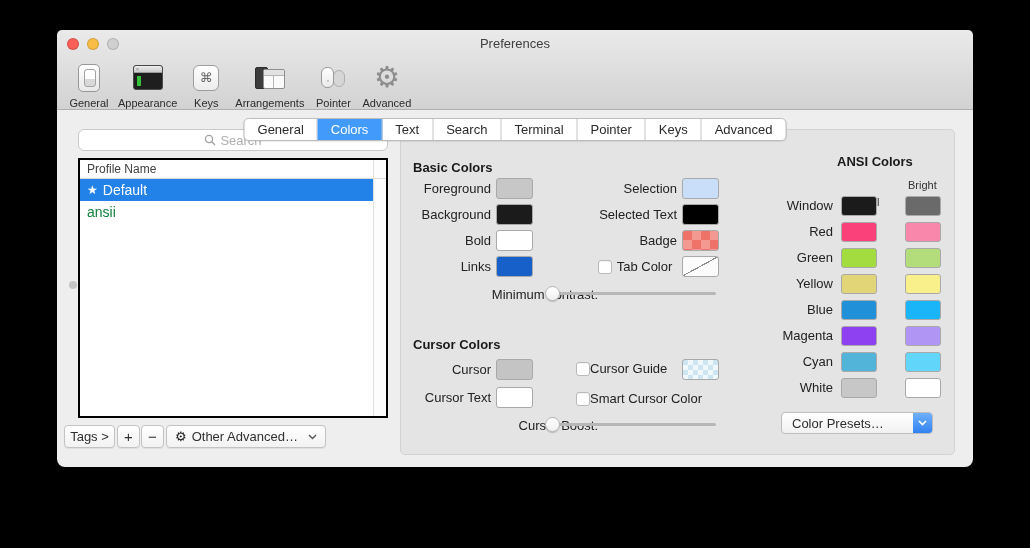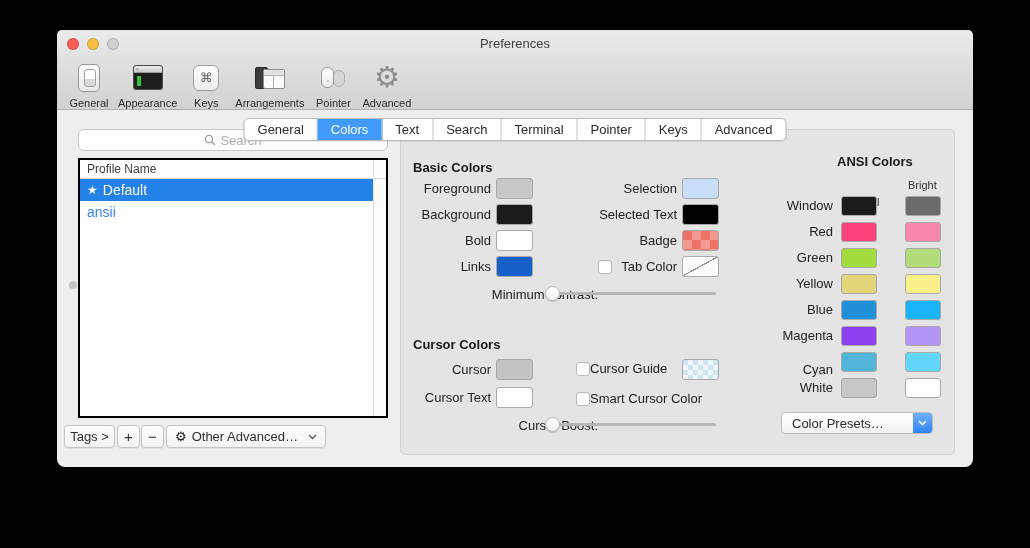--- a/index.html
+++ b/index.html
@@ -65,21 +65,21 @@
     display:flex; align-items:center; justify-content:center; gap:4px; color:#aeaeae;
     font-size:13px; }
   .plist { position:absolute; left:21px; top:128px; width:310px; height:260px;
     background:#ffffff; border:2px solid #000000; }
   .plist-header { height:19px; line-height:19px; font-size:12px; color:#404040;
     padding-left:7px; border-bottom:1px solid #dadada; background:#ffffff; }
   .scrollcol { position:absolute; top:0; right:0; bottom:0; width:13px;
     border-left:1px solid #e2e2e2; background:#fdfdfd; }
   .scrollcol::before { content:""; position:absolute; left:0; top:18px; right:0; height:1px; background:#dadada; }
   .prow-wrap { position:absolute; left:0; right:13px; top:19px; bottom:0; }
-  .prow { height:22px; line-height:22px; font-size:14px; color:#3b82f6; padding-left:7px;
+  .prow { height:22px; line-height:22px; font-size:14px; color:#15803d; padding-left:7px;
     display:flex; align-items:center; gap:5px; }
   .prow.sel { background:#2382e7; color:#ffffff; }
   .star { font-size:12px; }
   .edge-dot { position:absolute; left:12px; top:251px; width:8px; height:8px;
     border-radius:50%; background:#c5c5c5; }
 
   .btn { background:linear-gradient(#ffffff,#f2f2f2); border:1px solid #c3c3c3;
     border-radius:4px; font-size:13px; color:#303030; display:flex; align-items:center;
     justify-content:center; box-shadow:0 1px 0 rgba(0,0,0,0.06); }
   .tags-btn { position:absolute; left:7px; top:395px; width:51px; height:23px; }
@@ -236,21 +236,21 @@
       <div class="clabel" style="left:5px; top:129px; width:85px;">Links</div>
       <div class="swatch" style="left: 95px; top: 126px; background: rgb(23, 96, 201);"></div>
 
       <div class="clabel" style="left:171px; top:51px; width:105px;">Selection</div>
       <div class="swatch" style="left: 281px; top: 48px; background: rgb(200, 222, 249);"></div>
       <div class="clabel" style="left:171px; top:77px; width:105px;">Selected Text</div>
       <div class="swatch" style="left: 281px; top: 74px; background: rgb(0, 0, 0);"></div>
       <div class="clabel" style="left:171px; top:103px; width:105px;">Badge</div>
       <div class="swatch" style="left: 281px; top: 100px; background: repeating-conic-gradient(rgb(244, 153, 146) 0%, rgb(244, 153, 146) 25%, rgb(238, 114, 104) 0%, rgb(238, 114, 104) 50%) 0% 0% / 18px 18px;"></div>
       <div class="checkbox" style="left:197px; top:130px;"></div>
-      <div class="clabel" style="left:211px; top:129px; width:65px; text-align:right;">Tab Color</div>
+      <div class="clabel" style="left:211px; top:129px; width:65px; text-align:center;">Tab Color</div>
       <div class="swatch diag" style="left:281px; top:126px;"></div>
 
       <div class="clabel" style="left:30px; top:157px; width:167px;">Minimum contrast:</div>
       <div class="slider" style="left:145px; top:156px; width:170px;">
         <div class="track"></div>
           <div class="knob"></div>
       </div>
 
       <div class="sec-title" style="left:12px; top:207px;">Cursor Colors</div>
       <div class="clabel" style="left:5px; top:232px; width:85px;">Cursor</div>
@@ -285,21 +285,21 @@
           <div class="ansi-swatch" style="left: 504px; top: 118px; background: rgb(179, 220, 122);"></div>
           <div class="clabel" style="left: 347px; top: 146px; width: 85px;">Yellow</div>
           <div class="ansi-swatch" style="left: 440px; top: 144px; background: rgb(225, 213, 119);"></div>
           <div class="ansi-swatch" style="left: 504px; top: 144px; background: rgb(249, 240, 139);"></div>
           <div class="clabel" style="left: 347px; top: 172px; width: 85px;">Blue</div>
           <div class="ansi-swatch" style="left: 440px; top: 170px; background: rgb(32, 144, 217);"></div>
           <div class="ansi-swatch" style="left: 504px; top: 170px; background: rgb(26, 181, 249);"></div>
           <div class="clabel" style="left: 347px; top: 198px; width: 85px;">Magenta</div>
           <div class="ansi-swatch" style="left: 440px; top: 196px; background: rgb(141, 65, 241);"></div>
           <div class="ansi-swatch" style="left: 504px; top: 196px; background: rgb(177, 149, 245);"></div>
-          <div class="clabel" style="left: 347px; top: 224px; width: 85px; margin-top: 8px;">Cyan</div>
+          <div class="clabel" style="left: 347px; top: 224px; width: 85px;">Cyan</div>
           <div class="ansi-swatch" style="left: 440px; top: 222px; background: rgb(82, 180, 217);"></div>
           <div class="ansi-swatch" style="left: 504px; top: 222px; background: rgb(97, 213, 250);"></div>
           <div class="clabel" style="left: 347px; top: 250px; width: 85px;">White</div>
           <div class="ansi-swatch" style="left: 440px; top: 248px; background: rgb(199, 199, 199);"></div>
           <div class="ansi-swatch" style="left: 504px; top: 248px; background: rgb(255, 255, 255);"></div>
         </div>
 
       <div class="presets">
         <span>Color Presets…</span>
         <span class="cap">

